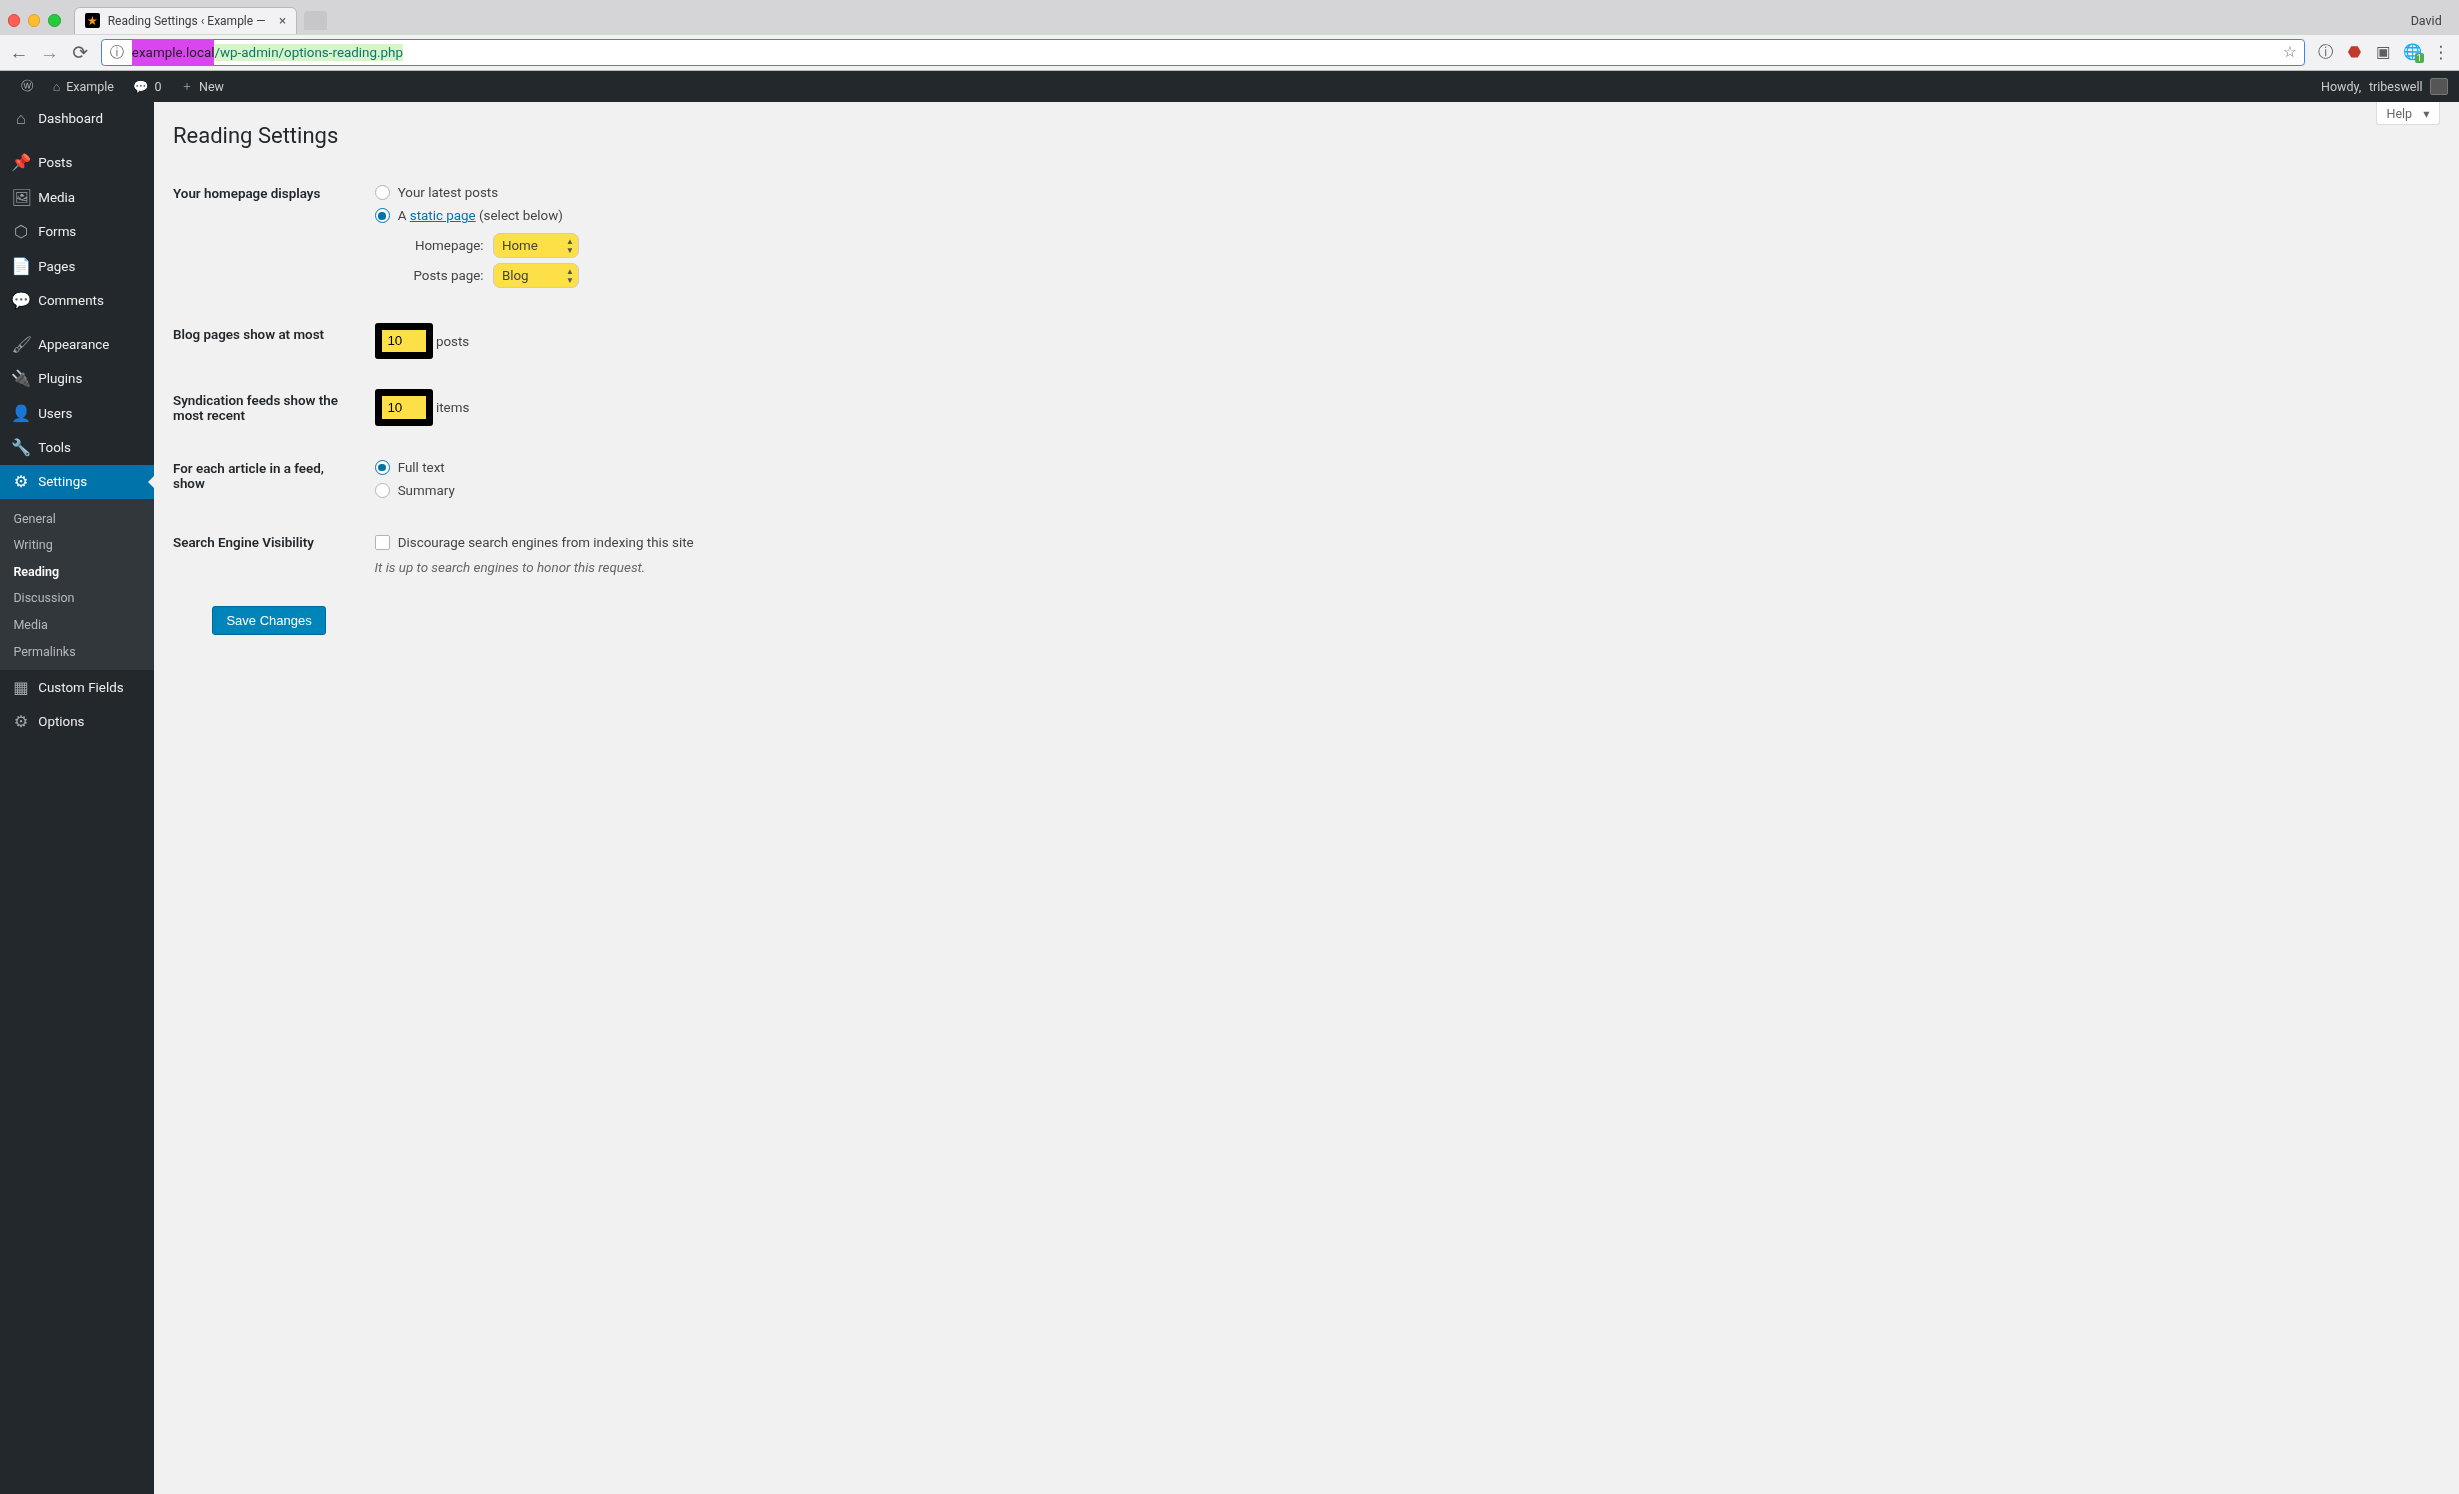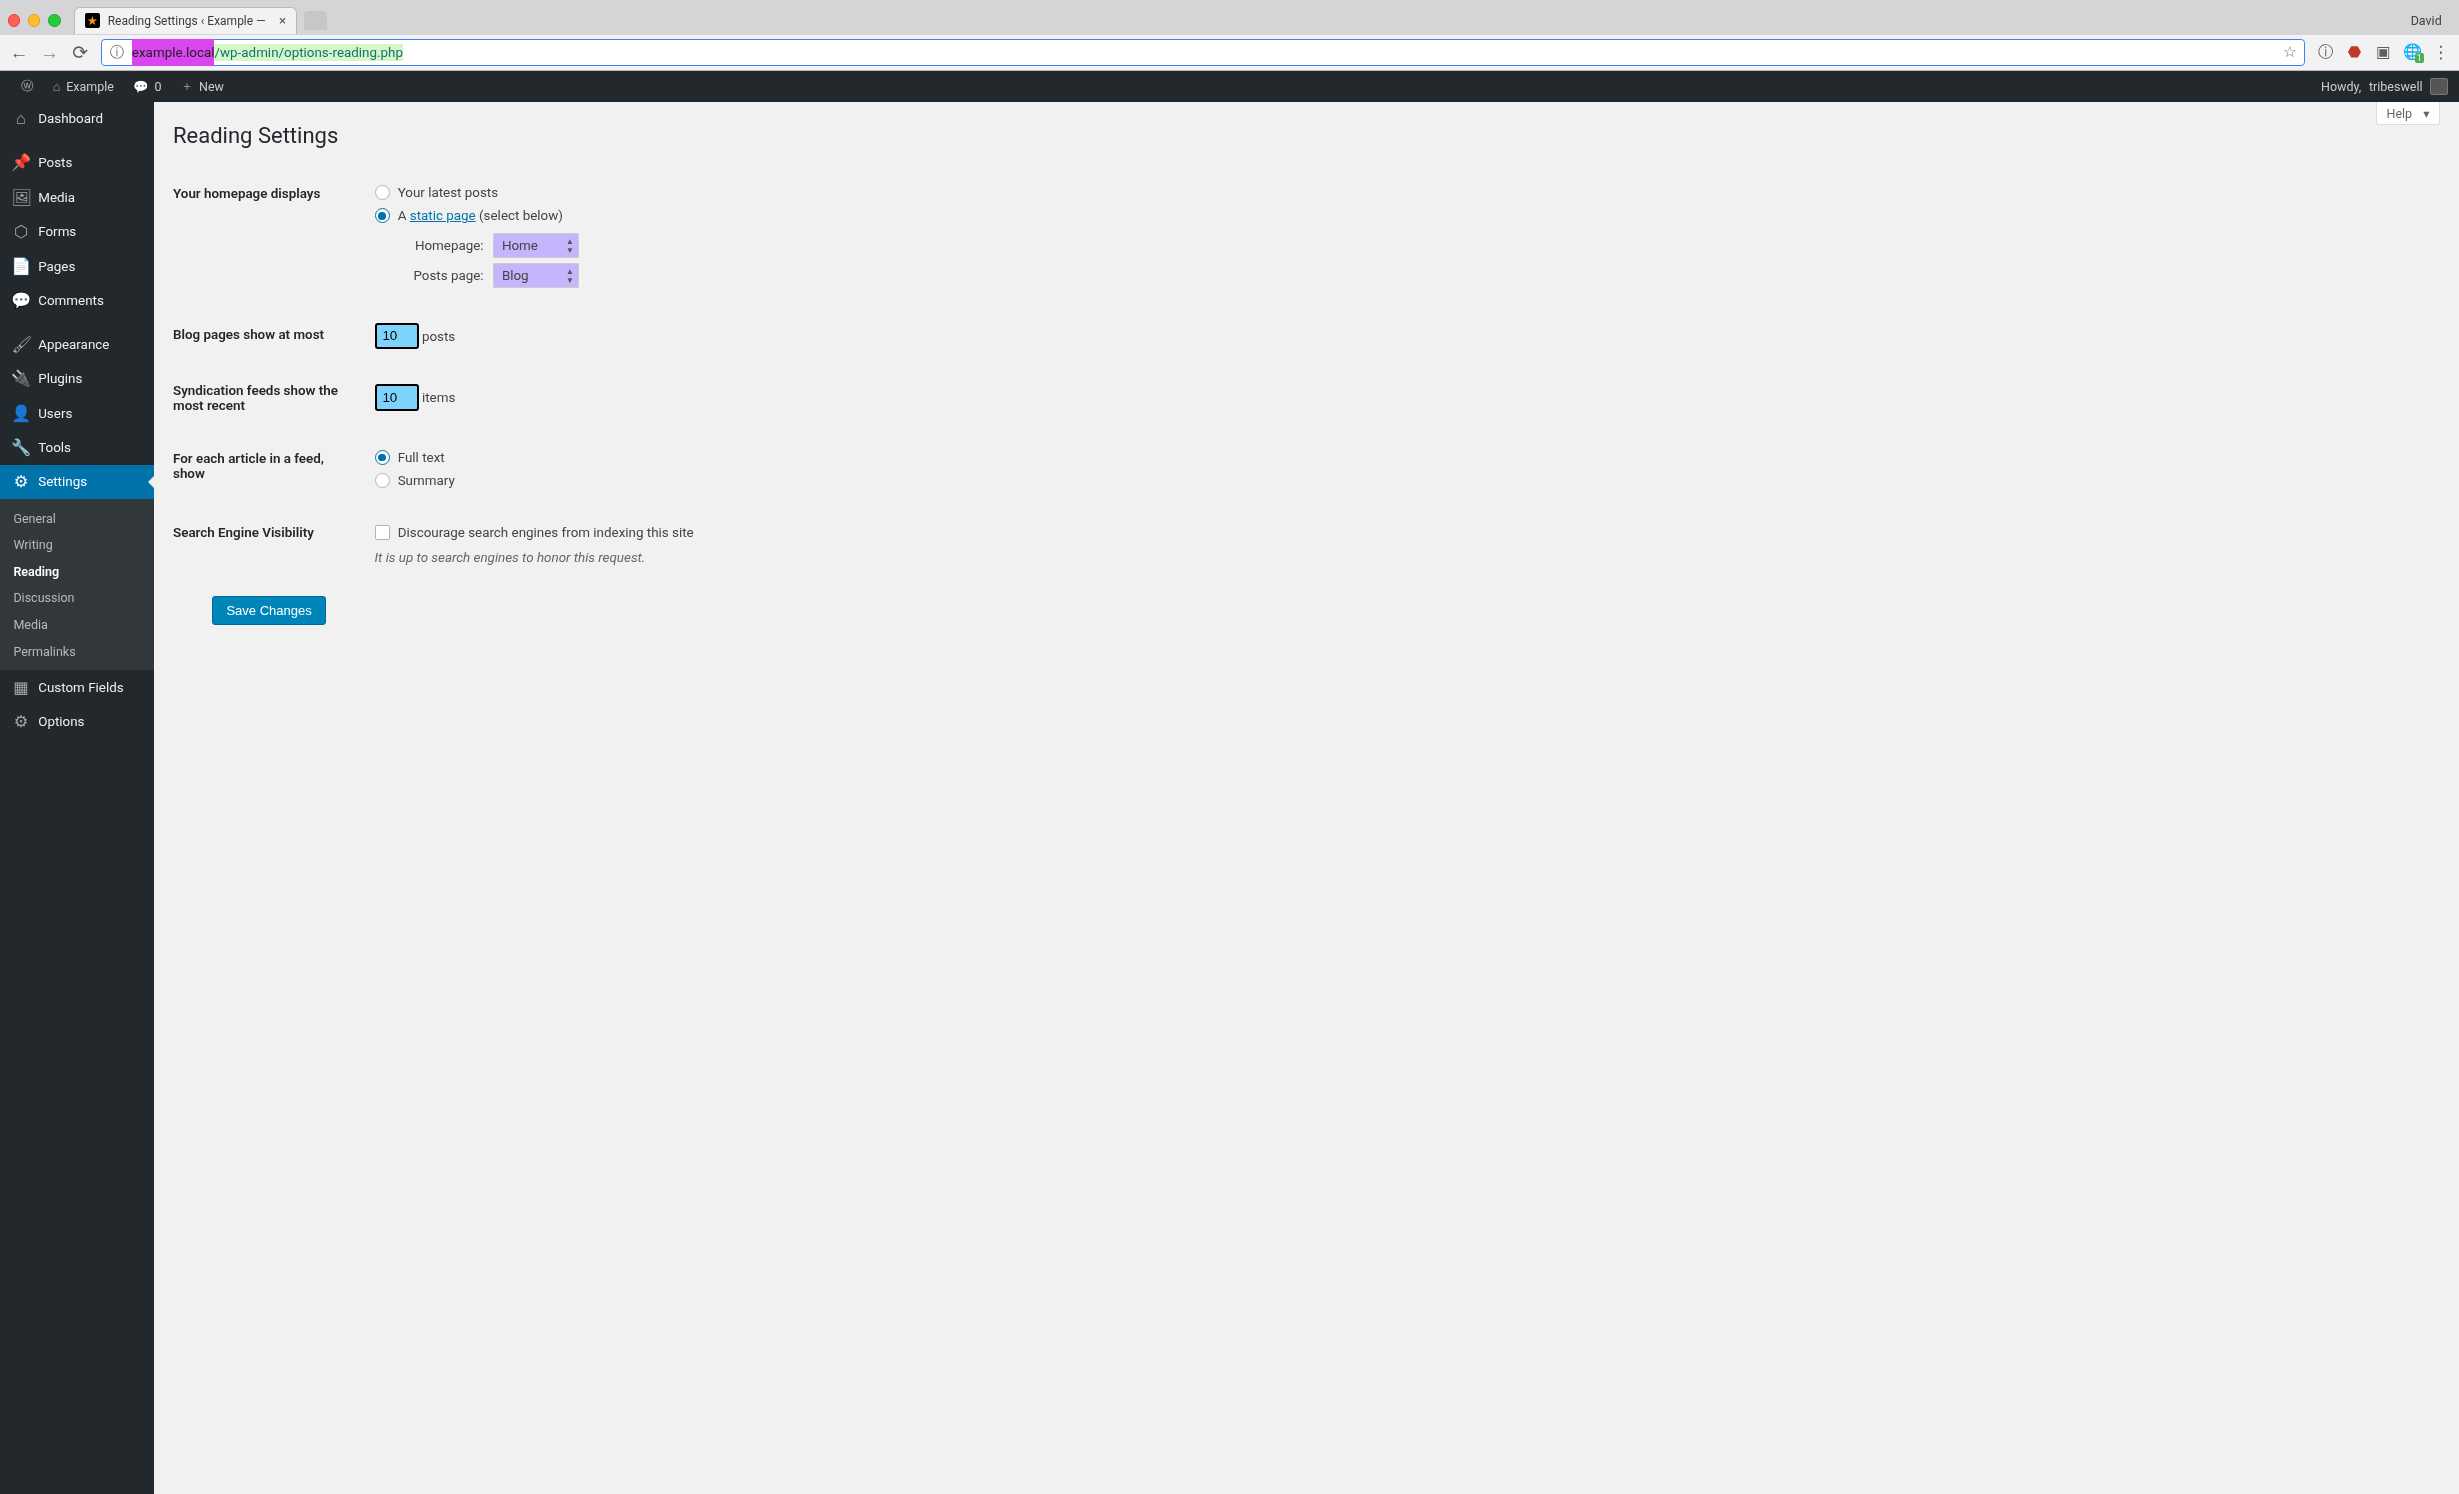--- a/index.html
+++ b/index.html
@@ -146,33 +146,33 @@
   }
   .radio.checked{ border-color:#0073aa;}
   .radio.checked::after{content:"";width:7.7px;height:7.7px;border-radius:50%;background:#0073aa;}
   .checkbox{
     width:15.4px;height:15.4px;border:1px solid #b4b4b4;background:#fff;
     display:inline-block;border-radius:1.9px;
   }
   a.inline-link{ color:#0073aa; text-decoration:underline;}
   .select-wrap{
     position:relative; display:inline-block;
-    border:1px solid #ccc; background:#c4b5fd; border-radius:1px;
+    border:1px solid #ccc; background:#fde047; border-radius:7px;
     padding:3.8px 25px 3.8px 7.7px; font-size:13.4px; min-width:86px;
   }
   .select-wrap::after{
     content:""; position:absolute; right:7.7px; top:50%; transform:translateY(-50%);
     width:0;height:0;
   }
   .select-arrows{position:absolute;right:5.8px;top:2.9px;font-size:9.6px;line-height:8.6px;color:#555;}
   .sub-row{ display:flex; align-items:center; gap:9.6px; margin:5.8px 0 5.8px 23px;}
   .sub-label{ width:86px; text-align:right;}
   input.small-text{
-    width:44px; padding:3.8px 5.8px; border:2px solid #000000; border-radius:2.9px;
-    font-size:13.4px; background:#7dd3fc;
+    width:58px; padding:3.8px 5.8px; border:7px solid #000000; border-radius:2.9px;
+    font-size:13.4px; background:#fde047;
   }
   .description{ color:#666; font-style:italic; margin-top:5.8px;}
   .button-primary{
     background:#0085ba; border:1px solid #006799; color:#fff;
     padding:5.8px 13.4px; border-radius:2.9px; font-size:13px; cursor:pointer;
     margin-top:17.3px;
     margin-left:39px;
   }
   .dashicon { font-style:normal; }
 </style>

